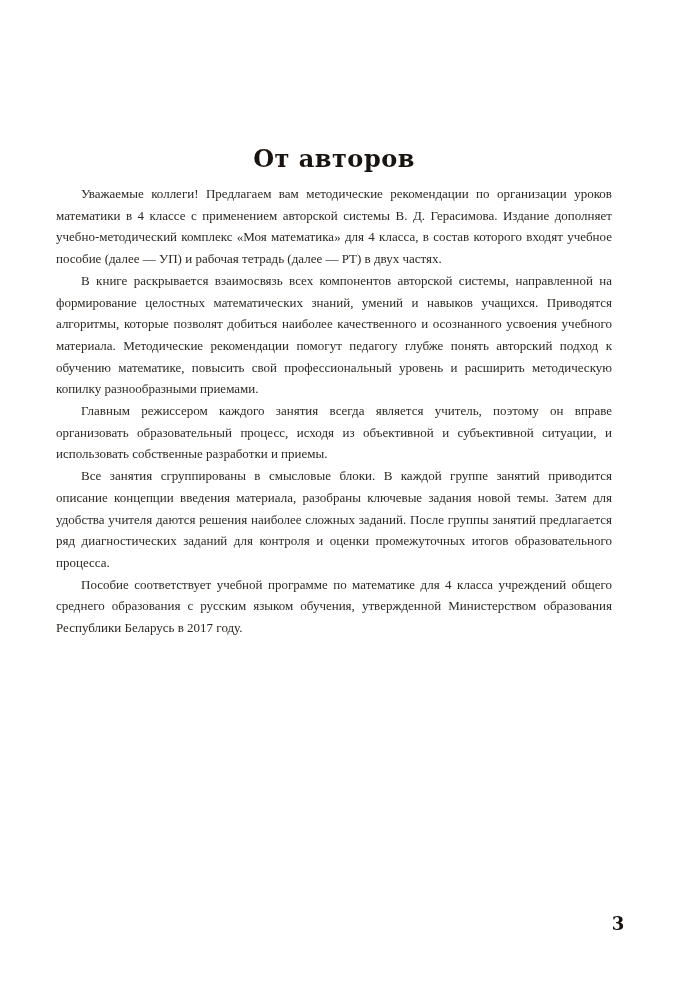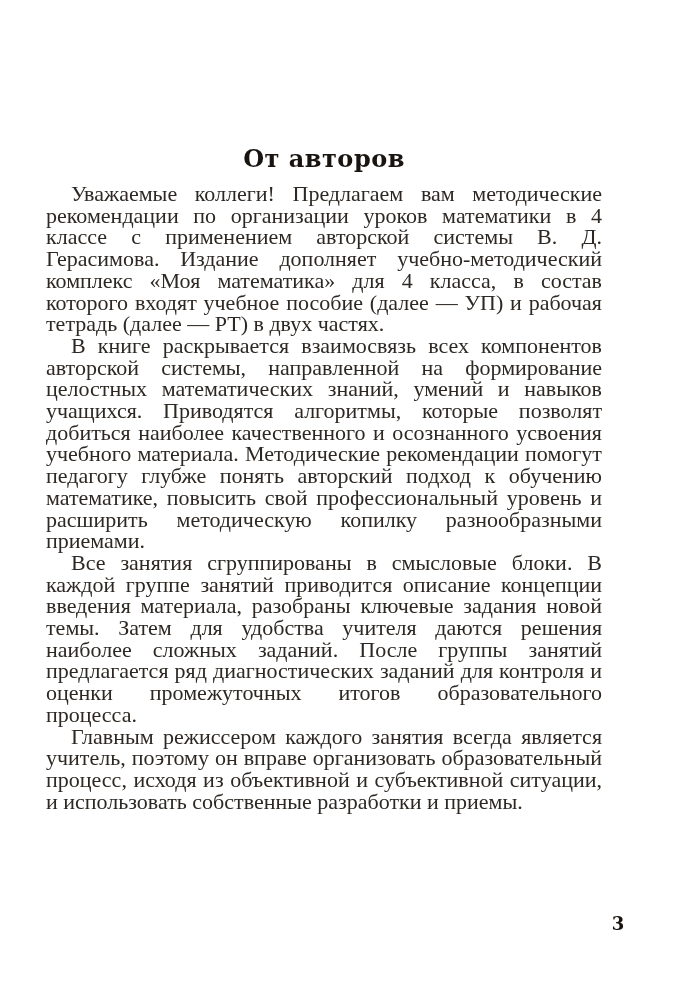--- a/index.html
+++ b/index.html
@@ -9,38 +9,38 @@
   }
   .page {
     position: relative;
     width: 680px;
     height: 1000px;
     background: #ffffff;
     overflow: hidden;
   }
   .content {
     position: absolute;
-    left: 46px;
+    left: 56px;
     top: 144px;
     width: 556px;
   }
   .title {
     margin: 0 0 9px 0;
     text-align: center;
     font-family: "DejaVu Serif", "Liberation Serif", serif;
     font-weight: 700;
     font-size: 24px;
     line-height: 30px;
     letter-spacing: 0.5px;
     color: #191410;
   }
   .para {
     margin: 0;
     font-family: "Liberation Serif", "DejaVu Serif", serif;
-    font-size: 22px;
+    font-size: 13px;
     line-height: 21.7px;
     text-align: justify;
     text-indent: 25px;
     color: #2d2823;
   }
   .page-number {
     position: absolute;
     top: 913px;
     left: 608px;
     width: 20px;
@@ -52,17 +52,18 @@
   }
 </style>
 </head>
 <body>
 
 <div class="page">
   <div class="content">
     <h1 class="title">От авторов</h1>
     <p class="para">Уважаемые коллеги! Предлагаем вам методические рекомендации по организации уроков математики в 4 классе с применением авторской системы В. Д. Герасимова. Издание дополняет учебно-методический комплекс «Моя математика» для 4 класса, в состав которого входят учебное пособие (далее — УП) и рабочая тетрадь (далее — РТ) в двух частях.</p>
     <p class="para">В книге раскрывается взаимосвязь всех компонентов авторской системы, направленной на формирование целостных математических знаний, умений и навыков учащихся. Приводятся алгоритмы, которые позволят добиться наиболее качественного и осознанного усвоения учебного материала. Методические рекомендации помогут педагогу глубже понять авторский подход к обучению математике, повысить свой профессиональный уровень и расширить методическую копилку разнообразными приемами.</p>
+    <p class="para">Главным режиссером каждого занятия всегда является учитель, поэтому он вправе организовать образовательный процесс, исходя из объективной и субъективной ситуации, и использовать собственные разработки и приемы.</p>
     <p class="para">Все занятия сгруппированы в смысловые блоки. В каждой группе занятий приводится описание концепции введения материала, разобраны ключевые задания новой темы. Затем для удобства учителя даются решения наиболее сложных заданий. После группы занятий предлагается ряд диагностических заданий для контроля и оценки промежуточных итогов образовательного процесса.</p>
-    <p class="para">Главным режиссером каждого занятия всегда является учитель, поэтому он вправе организовать образовательный процесс, исходя из объективной и субъективной ситуации, и использовать собственные разработки и приемы.</p>
+    <p class="para">Пособие соответствует учебной программе по математике для 4 класса учреждений общего среднего образования с русским языком обучения, утвержденной Министерством образования Республики Беларусь в 2017 году.</p>
   </div>
   <div class="page-number">3</div>
 </div>
 
 </body></html>

